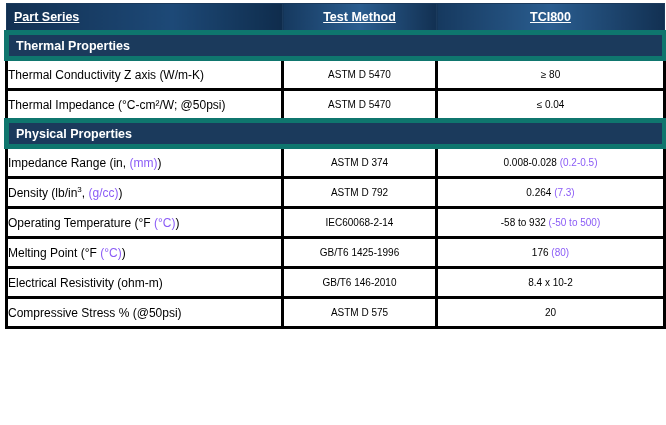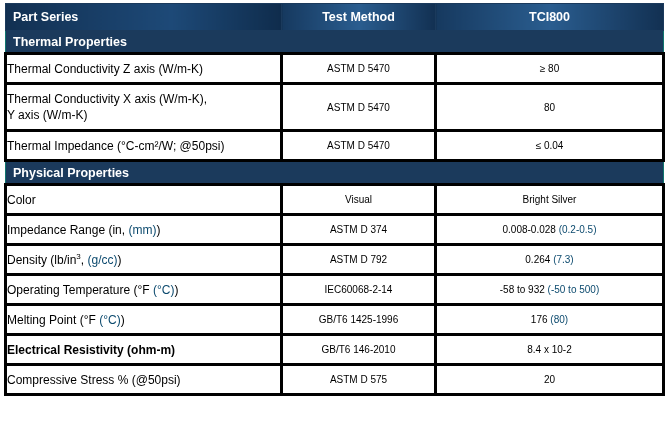--- a/index.html
+++ b/index.html
@@ -37,60 +37,61 @@
   }
 
   
   tr.header td {
     background: #1b3a5c;
     color: #ffffff;
     font-weight: bold;
     font-size: 12.5px;
     height: 26px;
     border: 1px solid #1b3a5c;
+    text-decoration: underline;
   }
   tr.header td.left {
     text-align: left;
     padding-left: 7px;
     background: linear-gradient(90deg, #123052 0%, #1d4977 60%, #0f2c4c 100%);
   }
   tr.header td.ctr {
     text-align: center;
     background: linear-gradient(90deg, #16395f 0%, #2a5d8f 50%, #123052 100%);
   }
 
   
   tr.section td {
     background: #1b3a5c;
     color: #ffffff;
     font-weight: bold;
     font-size: 12.5px;
     height: 21px;
     text-align: left;
     padding-left: 7px;
-    border: 1px solid #0f766e;
+    border: 5px solid #0f766e;
   }
 
   
   td.label {
     text-align: left;
     padding-left: 7px;
     font-size: 12px;
     color: #000000;
     height: 27px;
     background: #ffffff;
   }
   td.mid, td.val {
     text-align: center;
     font-size: 10px;
     color: #000000;
     background: #ffffff;
   }
-  td.label.bold, td.mid.bold, td.val.bold { font-weight: bold; }
-  .blue { color: #0c4a6e; }
+  td.label.bold, td.mid.bold, td.val.bold { font-weight: normal; }
+  .blue { color: #8b5cf6; }
   .tall { height: 44px; }
   .two-line { line-height: 1.35; }
   sup { font-size: 8px; vertical-align: super; }
 </style>
 </head>
 <body>
 
 <div class="spec-wrap">
   <table class="spec">
     <colgroup>
@@ -109,44 +110,31 @@
       <tr class="section">
         <td colspan="3">Thermal Properties</td>
       </tr>
 
       <tr>
         <td class="label">Thermal Conductivity Z axis (W/m-K)</td>
         <td class="mid">ASTM D 5470</td>
         <td class="val">≥ 80</td>
       </tr>
 
-      <tr>
-        <td class="label tall two-line">
-          <span>Thermal Conductivity X axis (W/m-K),</span><br>
-          <span>Y axis (W/m-K)</span>
-        </td>
-        <td class="mid tall">ASTM D 5470</td>
-        <td class="val tall">80</td>
-      </tr>
 
       <tr>
         <td class="label">Thermal Impedance (°C-cm²/W; @50psi)</td>
         <td class="mid">ASTM D 5470</td>
         <td class="val">≤ 0.04</td>
       </tr>
 
       <tr class="section">
         <td colspan="3">Physical Properties</td>
       </tr>
 
-      <tr>
-        <td class="label">Color</td>
-        <td class="mid">Visual</td>
-        <td class="val">Bright Silver</td>
-      </tr>
 
       <tr>
         <td class="label"><span>Impedance Range (in, </span><span class="blue">(mm)</span><span>)</span></td>
         <td class="mid">ASTM D 374</td>
         <td class="val"><span>0.008-0.028 </span><span class="blue">(0.2-0.5)</span></td>
       </tr>
 
 
       <tr>
         <td class="label"><span>Density (lb/in</span><sup>3</sup><span>, </span><span class="blue">(g/cc)</span><span>)</span></td>

